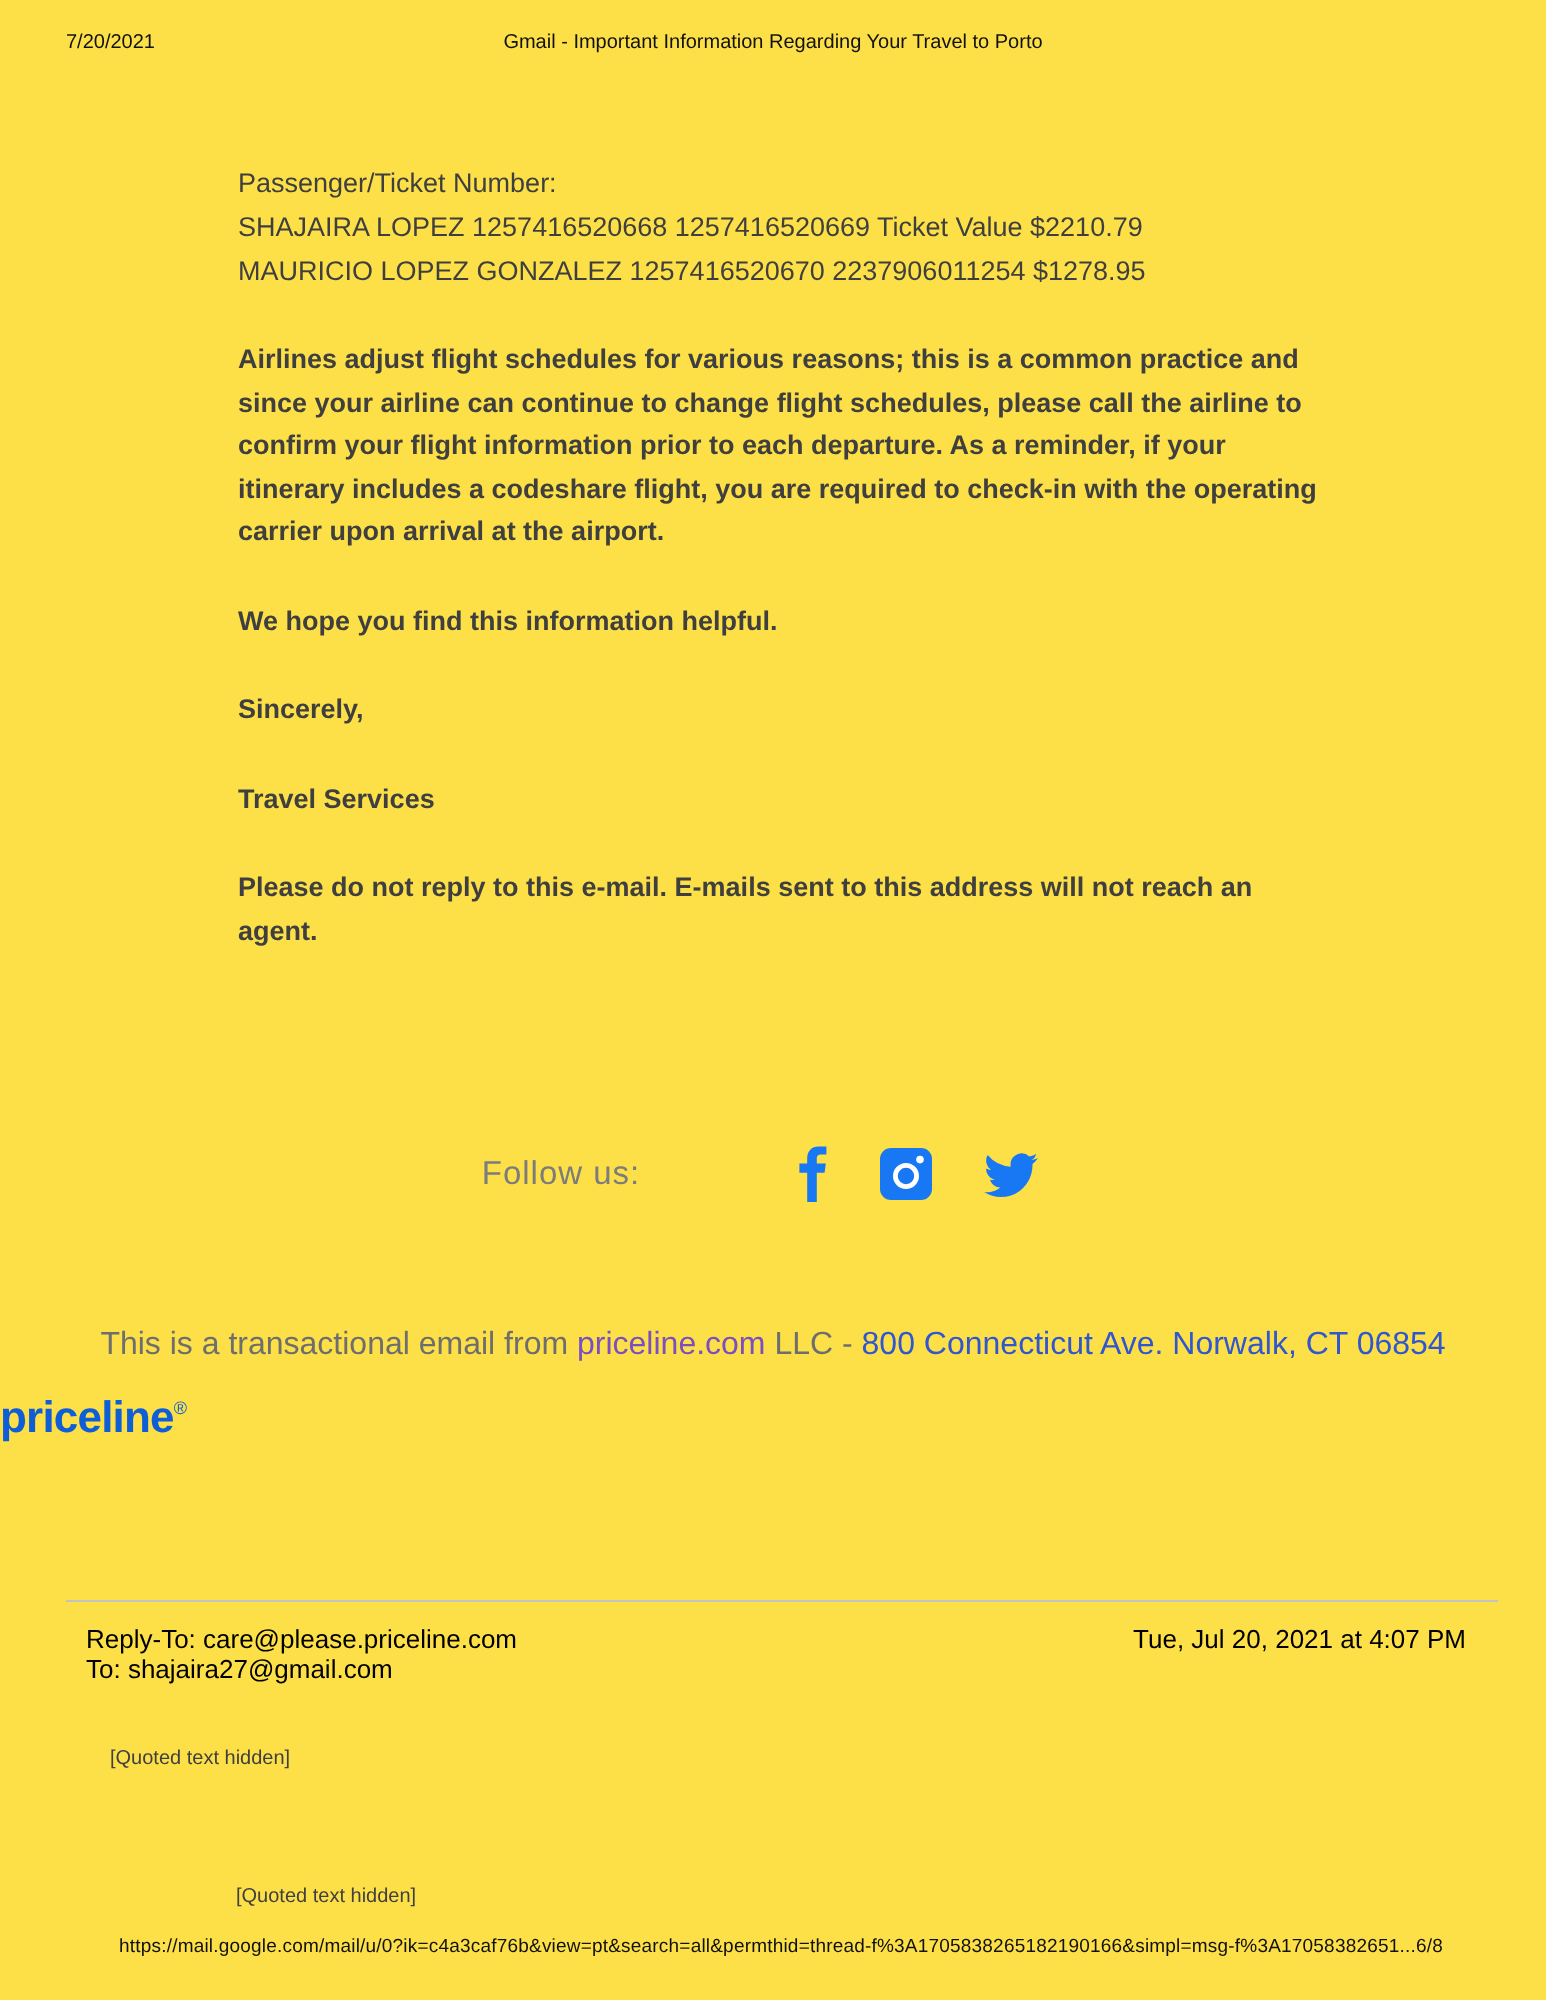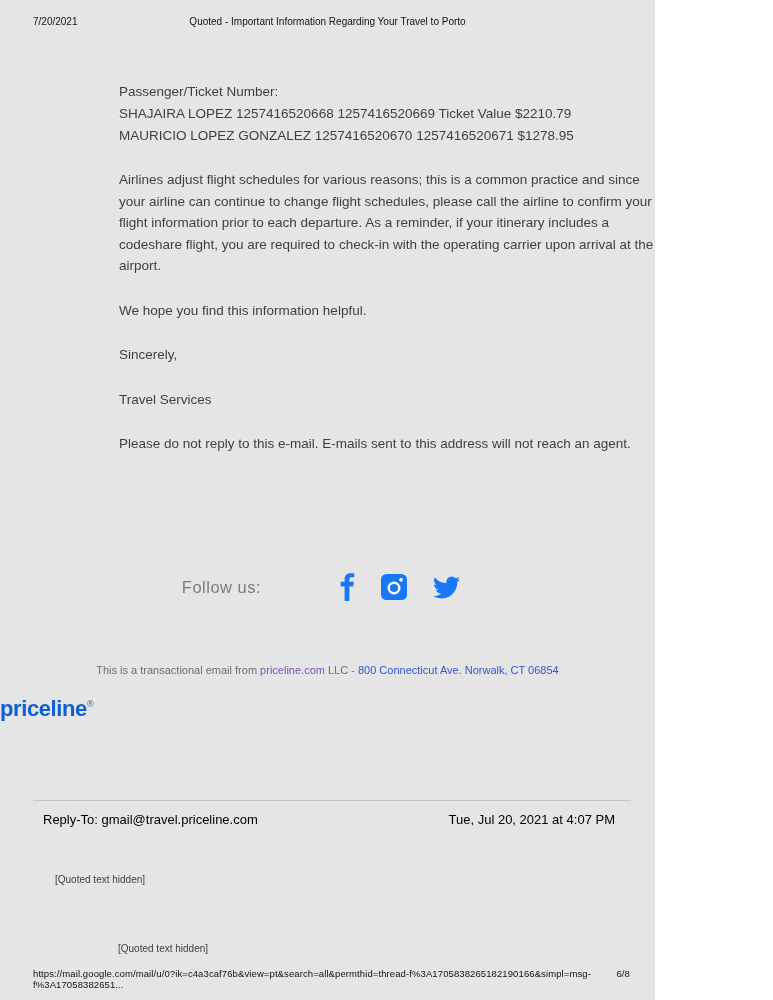--- a/index.html
+++ b/index.html
@@ -4,23 +4,23 @@
 <style>
   * { margin: 0; padding: 0; box-sizing: border-box; }
   html, body { background: #ffffff; }
   body {
     font-family: "Liberation Sans", sans-serif;
     color: #3f3f3f;
     width: 773px;
   }
   .page {
     position: relative;
-    width: 655px;
+    width: 773px;
     height: 1000px;
-    background: #e5e5e5;
+    background: #fde047;
     overflow: hidden;
   }
 
   
   .print-header {
     position: absolute;
     top: 16px; left: 33px; right: 33px;
     font-size: 10px;
     color: #111111;
   }
@@ -40,21 +40,21 @@
 
   
   .email-body {
     position: absolute;
     top: 59px; left: 119px; width: 540px;
     font-size: 13.5px;
     line-height: 21.5px;
     color: #3f3f3f;
   }
   .pax-block { line-height: 22px; margin-bottom: 22px; margin-top: 22px; }
-  .email-body p { margin: 0 0 23px 0; }
+  .email-body p { margin: 0 0 23px 0; font-weight: bold; }
 
   
   .follow-row {
     position: absolute;
     top: 570px; left: 0; right: 0;
     display: flex;
     justify-content: center;
     align-items: center;
     height: 34px;
   }
@@ -71,21 +71,21 @@
     margin: 0 13px;
     cursor: pointer;
   }
   .social-icon svg { display: block; }
 
   
   .trans-line {
     position: absolute;
     top: 664px; left: 0; right: 0;
     text-align: center;
-    font-size: 11px;
+    font-size: 16px;
     color: #6e6e6e;
   }
   .trans-link-visited { color: var(--visited-purple, #7a4fc0); text-decoration: none; }
   .trans-link { color: var(--link-blue, #3057cf); text-decoration: none; }
 
   
   .logo-row {
     position: absolute;
     top: 696px; left: 0; right: 0;
     text-align: left;
@@ -132,28 +132,28 @@
 
   .icon-blue { fill: var(--social-blue, #1877f2); }
 </style>
 </head>
 <body>
 
 <div class="page">
 
   <div class="print-header">
     <span class="ph-date">7/20/2021</span>
-    <div class="ph-title">Quoted - Important Information Regarding Your Travel to Porto</div>
+    <div class="ph-title">Gmail - Important Information Regarding Your Travel to Porto</div>
   </div>
 
   <div class="email-body">
     <div class="pax-block">
       <div>Passenger/Ticket Number:</div>
       <div>SHAJAIRA LOPEZ 1257416520668 1257416520669 Ticket Value $2210.79</div>
-      <div>MAURICIO LOPEZ GONZALEZ 1257416520670 1257416520671 $1278.95</div>
+      <div>MAURICIO LOPEZ GONZALEZ 1257416520670 2237906011254 $1278.95</div>
     </div>
     <p>Airlines adjust flight schedules for various reasons; this is a common practice and since your airline can continue to change flight schedules, please call the airline to confirm your flight information prior to each departure. As a reminder, if your itinerary includes a codeshare flight, you are required to check-in with the operating carrier upon arrival at the airport.</p>
     <p>We hope you find this information helpful.</p>
     <p>Sincerely,</p>
     <p>Travel Services</p>
     <p>Please do not reply to this e-mail. E-mails sent to this address will not reach an agent.</p>
   </div>
 
   <div class="follow-row">
     <span class="follow-label">Follow us:</span>
@@ -183,21 +183,22 @@
     <span>This is a transactional email from </span><a class="trans-link-visited" href="#">priceline.com</a><span> LLC - </span><a class="trans-link" href="#">800 Connecticut Ave. Norwalk, CT 06854</a>
   </div>
 
   <div class="logo-row">
     <span class="priceline-logo"><span>priceline</span><sup>®</sup></span>
   </div>
 
   <div class="msg-rule"></div>
   <div class="msg-header">
     <div>
-      <div>Reply-To: gmail@travel.priceline.com</div>
+      <div>Reply-To: care@please.priceline.com</div>
+      <div>To: shajaira27@gmail.com</div>
     </div>
     <div class="msg-date">Tue, Jul 20, 2021 at 4:07 PM</div>
   </div>
 
   <div class="quoted-1">[Quoted text hidden]</div>
   <div class="quoted-2">[Quoted text hidden]</div>
 
   <div class="print-footer">
     <span>https://mail.google.com/mail/u/0?ik=c4a3caf76b&amp;view=pt&amp;search=all&amp;permthid=thread-f%3A1705838265182190166&amp;simpl=msg-f%3A17058382651...</span>
     <span>6/8</span>

